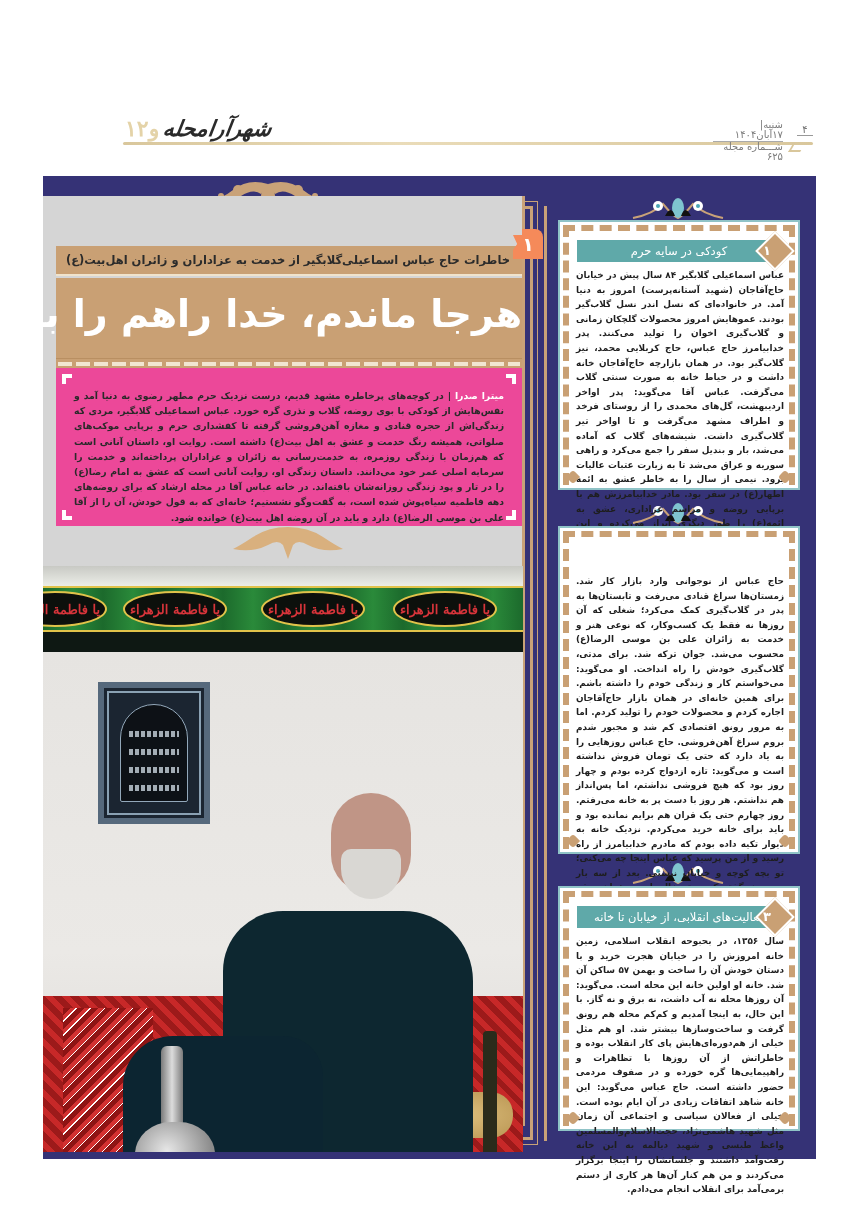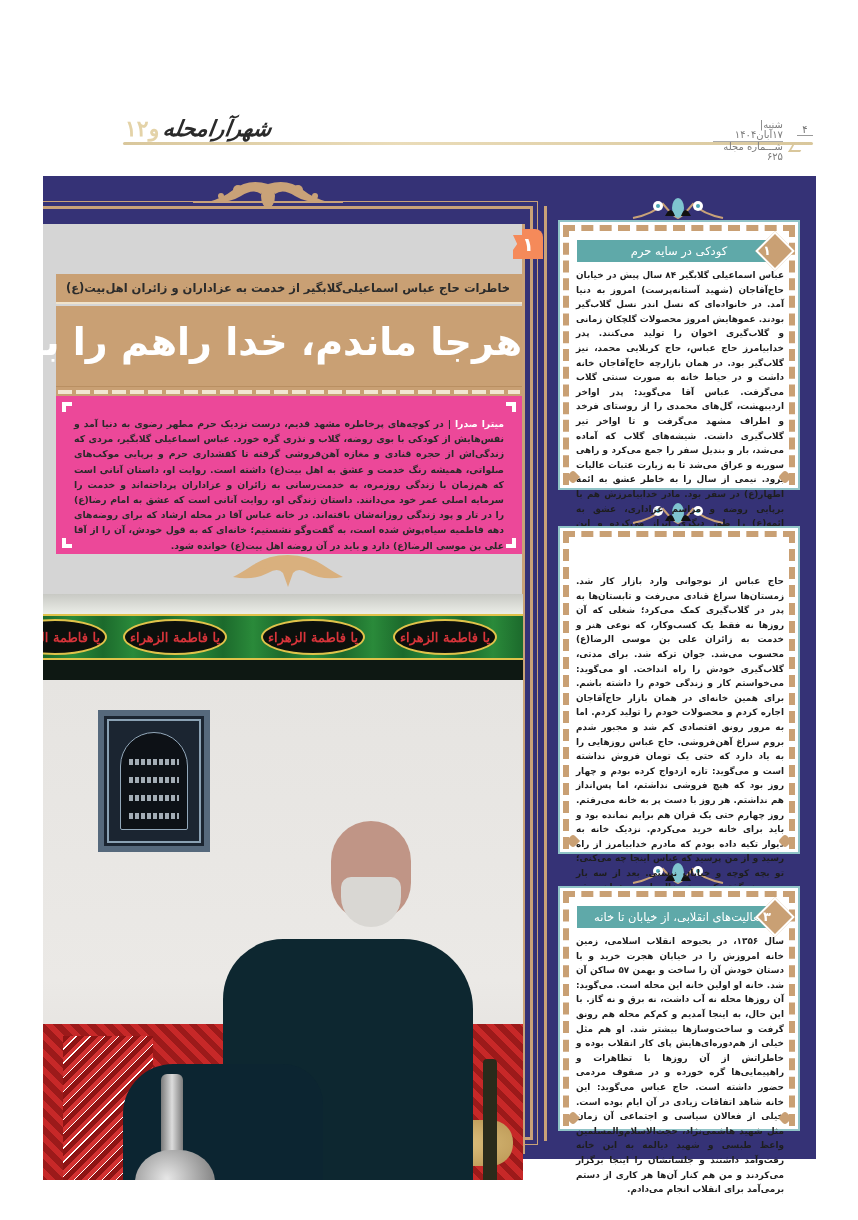--- a/index.html
+++ b/index.html
@@ -14,21 +14,21 @@
   .logo-num { font-family: "DejaVu Serif", serif; font-size: 22px; color: #e4d3a8; font-weight: bold; line-height: 28px; }
   .logo-name { font-family: "DejaVu Serif", serif; font-size: 22px; font-style: italic; color: #2b2b2b; font-weight: bold; line-height: 28px; transform: skewX(-8deg); }
   .page-num { position: absolute; right: 0; top: 16px; width: 16px; text-align: center; font-size: 10px; color: #6b6b6b; border-bottom: 1px solid #999; }
   .issue-info { position: absolute; right: 30px; top: 12px; width: 70px; direction: rtl; font-size: 10px; color: #7a7a7a; line-height: 10px; text-align: right; }
   .issue-info .line1 { border-bottom: 1px solid #aaa; padding-bottom: 1px; }
 
   
   .frame { position: absolute; left: 43px; top: 176px; width: 773px; height: 983px; background: #353276; }
 
   
-  .article { position: absolute; left: 0; top: 48px; width: 482px; height: 930px; background: #d5d5d5; border-right: 3px solid #c9a278; }
+  .article { position: absolute; left: 0; top: 20px; width: 482px; height: 930px; background: #d5d5d5; border-right: 3px solid #c9a278; }
   .article-outline { position: absolute; left: 0; top: 30px; width: 490px; height: 934px; border-top: 3px solid #c9a278; border-right: 3px solid #c9a278; border-bottom: 3px solid #c9a278; pointer-events:none; }
   .article-outline2 { position: absolute; left: 0; top: 25px; width: 495px; height: 944px; border-top: 1px solid #c9a278; border-right: 1px solid #c9a278; border-bottom: 1px solid #c9a278; pointer-events:none; }
 
   .ornament-top { position: absolute; left: 150px; top: 0px; width: 150px; height: 36px; }
 
   .kicker-box { position: absolute; left: 13px; top: 50px; width: 466px; height: 30px; background: #c9a074; border-bottom: 2px solid #f0e3cc; }
   .kicker { direction: rtl; text-align: right; padding: 7px 12px 0 0; font-size: 11.5px; font-weight: bold; color: #2b2b2b; white-space: nowrap; }
   .headline-box { position: absolute; left: 13px; top: 82px; width: 466px; height: 80px; background: #c9a074; }
   .headline { direction: rtl; text-align: center; font-size: 38px; font-weight: bold; color: #ffffff; padding-top: 14px; letter-spacing: -1px; white-space: nowrap; }
 

